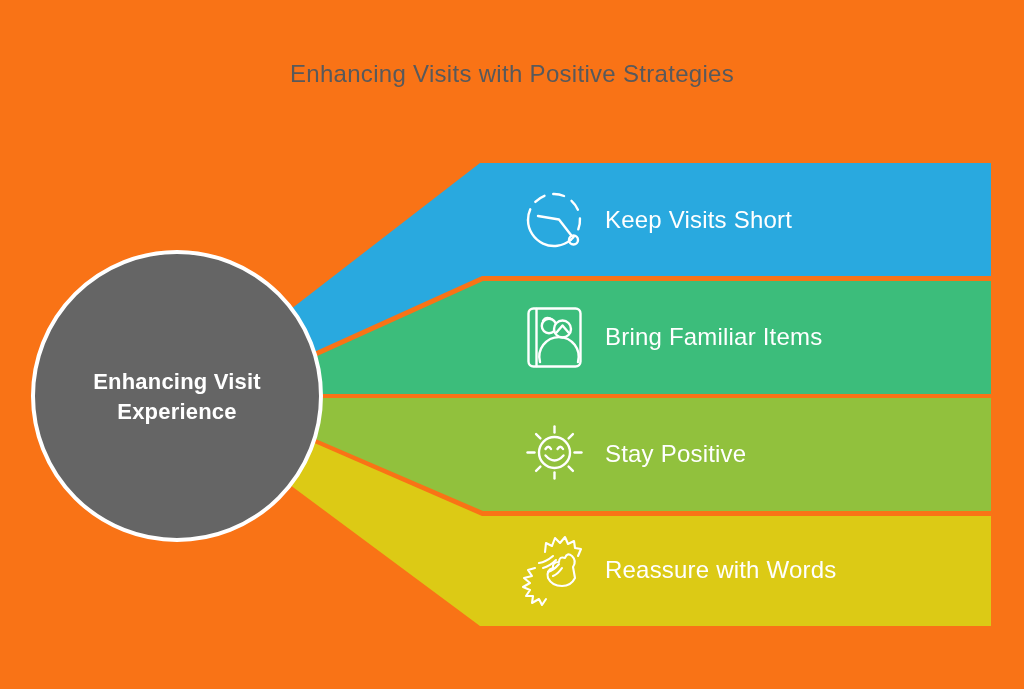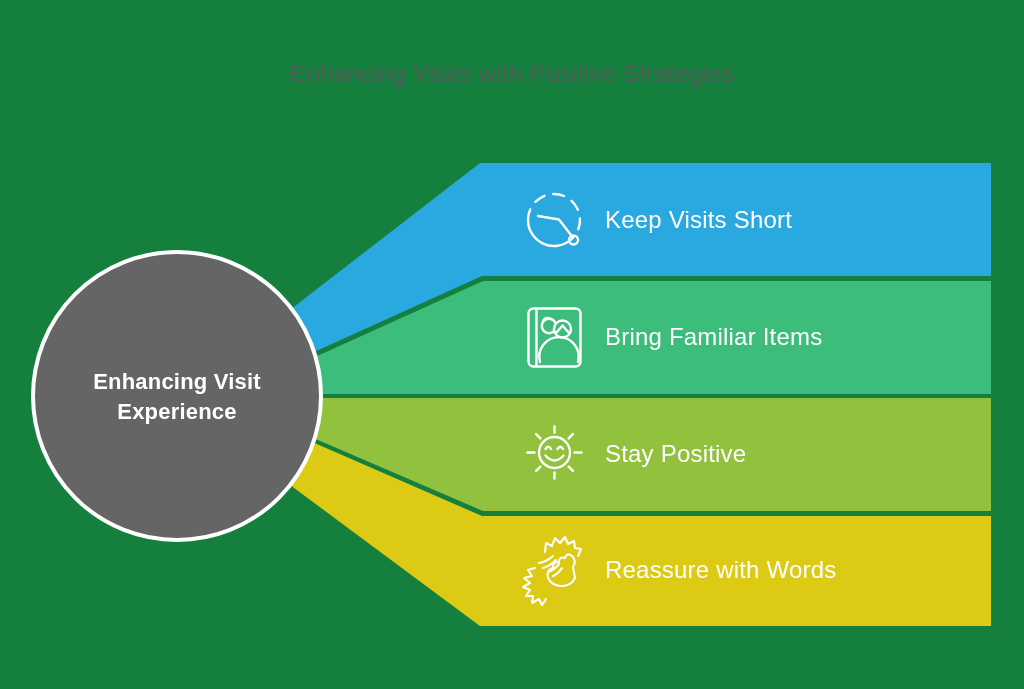--- a/index.html
+++ b/index.html
@@ -1,19 +1,19 @@
 <!DOCTYPE html>
 <html><head>
 <meta charset="utf-8">
 <style>
   html,body{margin:0;padding:0;background:#ffffff;}
   .stage{
     position:relative;
     width:1024px;height:689px;
-    background:#15803d;
+    background:#f97316;
     font-family:"Liberation Sans",sans-serif;
     overflow:hidden;
   }
   svg{display:block;}
   .title-text{
     font-size:24px;
     font-weight:400;
     letter-spacing:0.3px;
   }
   .band-label{

